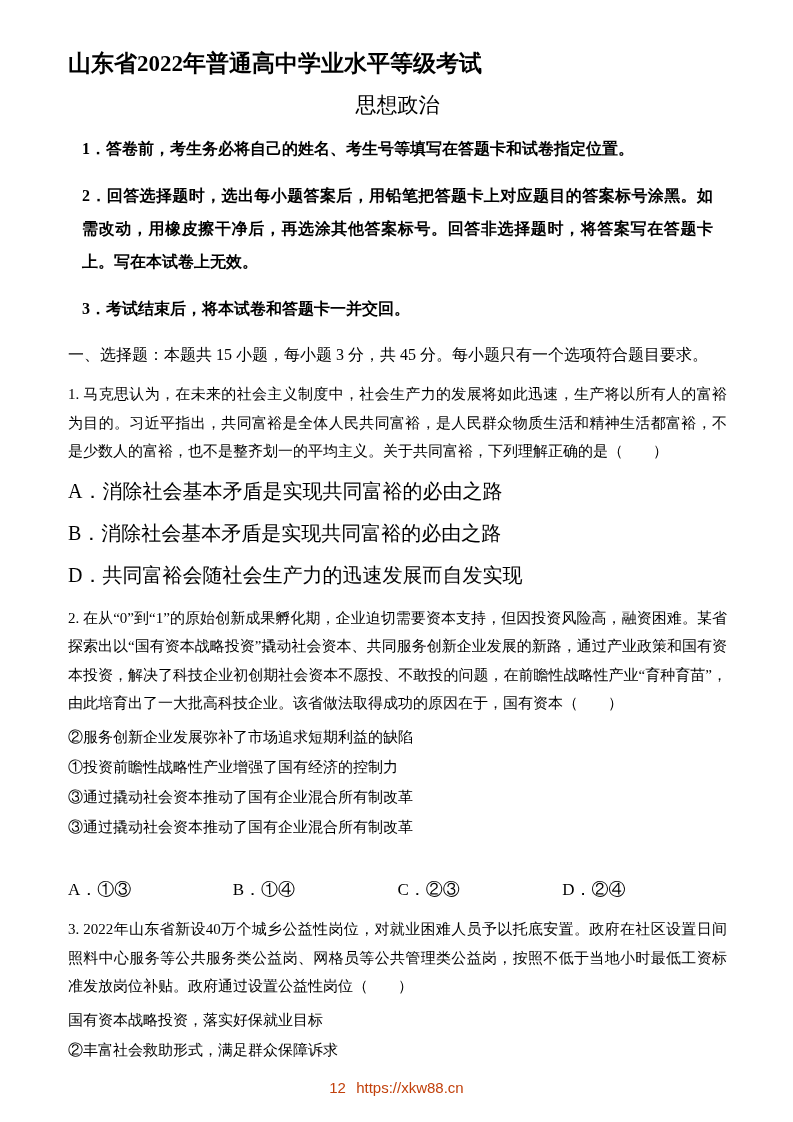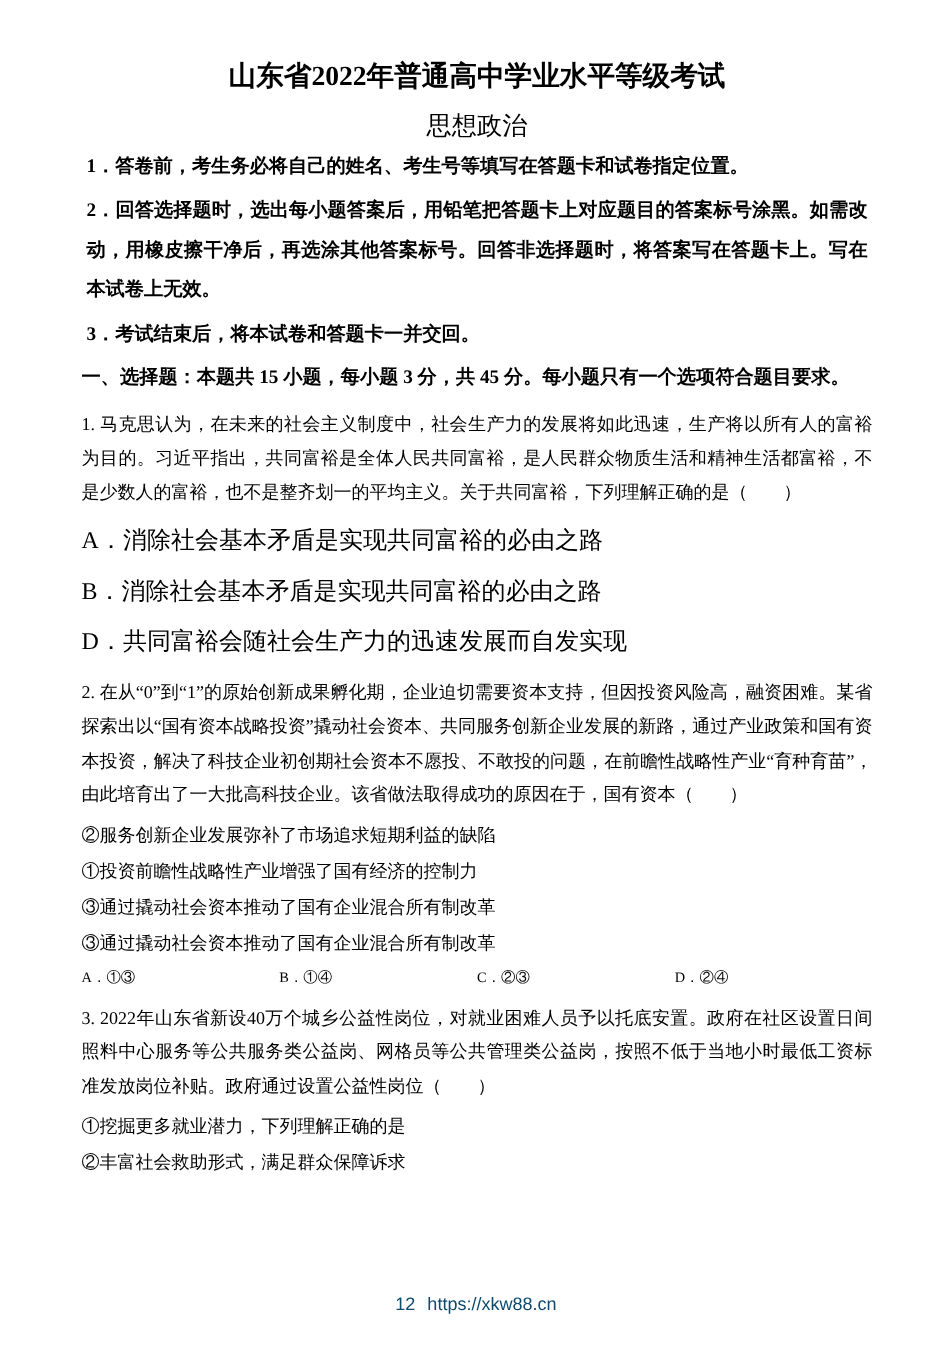--- a/index.html
+++ b/index.html
@@ -14,46 +14,45 @@
     box-sizing: border-box;
     background: #ffffff;
     color: #000000;
     font-family: "Liberation Serif", "DejaVu Serif", serif;
     padding: 48px 66px 0 68px;
     overflow: hidden;
   }
   .title {
     font-size: 23px;
     font-weight: bold;
-    text-align: center;
     line-height: 1.4;
   }
   .subtitle {
     font-size: 21px;
     font-weight: normal;
     text-align: center;
     margin-top: 12px;
     line-height: 1.3;
   }
   .notes-heading {
     font-size: 16px;
     font-weight: bold;
     margin-top: 12px;
     line-height: 1.7;
   }
   .note {
     font-size: 16px;
     font-weight: bold;
     line-height: 2.05;
     text-align: justify;
-    margin: 4px;
+    margin: 14px;
   }
   .section-heading {
     font-size: 16px;
-    font-weight: bold;
+    font-weight: normal;
     line-height: 2.05;
     text-align: justify;
     margin: 0;
   }
   .question { margin-top: 8px; }
   .stem {
     font-size: 15px;
     line-height: 1.9;
     text-align: justify;
     margin: 0 0 4px 0;
@@ -63,34 +62,35 @@
     line-height: 2.1;
     margin: 0;
   }
   .statement {
     font-size: 15px;
     line-height: 2.0;
     margin: 0;
   }
   .choices-row {
     display: flex;
-    font-size: 12px;
+    font-size: 17px;
     line-height: 2.1;
+    margin-top: 30px;
   }
   .choices-row .choice {
     width: 25%;
     text-align: left;
   }
   .footer {
     position: absolute;
     left: 0;
     bottom: 26px;
     width: 100%;
     text-align: center;
-    color: #0c4a6e;
+    color: #c2410c;
     font-size: 15px;
     font-family: "Liberation Sans", "DejaVu Sans", sans-serif;
   }
   .footer span { margin: 0 3px; }
 </style>
 </head>
 <body>
 
 <div class="page">
 
@@ -119,21 +119,21 @@
     <div class="choices-row">
       <span class="choice">A．①③</span>
       <span class="choice">B．①④</span>
       <span class="choice">C．②③</span>
       <span class="choice">D．②④</span>
     </div>
   </div>
 
   <div class="question">
     <p class="stem">3. 2022年山东省新设40万个城乡公益性岗位，对就业困难人员予以托底安置。政府在社区设置日间照料中心服务等公共服务类公益岗、网格员等公共管理类公益岗，按照不低于当地小时最低工资标准发放岗位补贴。政府通过设置公益性岗位（　　）</p>
-    <p class="statement">①挖掘更多就业潜力，下列理解正确的是</p>
+    <p class="statement">国有资本战略投资，落实好保就业目标</p>
     <p class="statement">②丰富社会救助形式，满足群众保障诉求</p>
   </div>
 
   <div class="footer">
     <span>12</span>
     <span>https://xkw88.cn</span>
   </div>
 
 </div>
 

